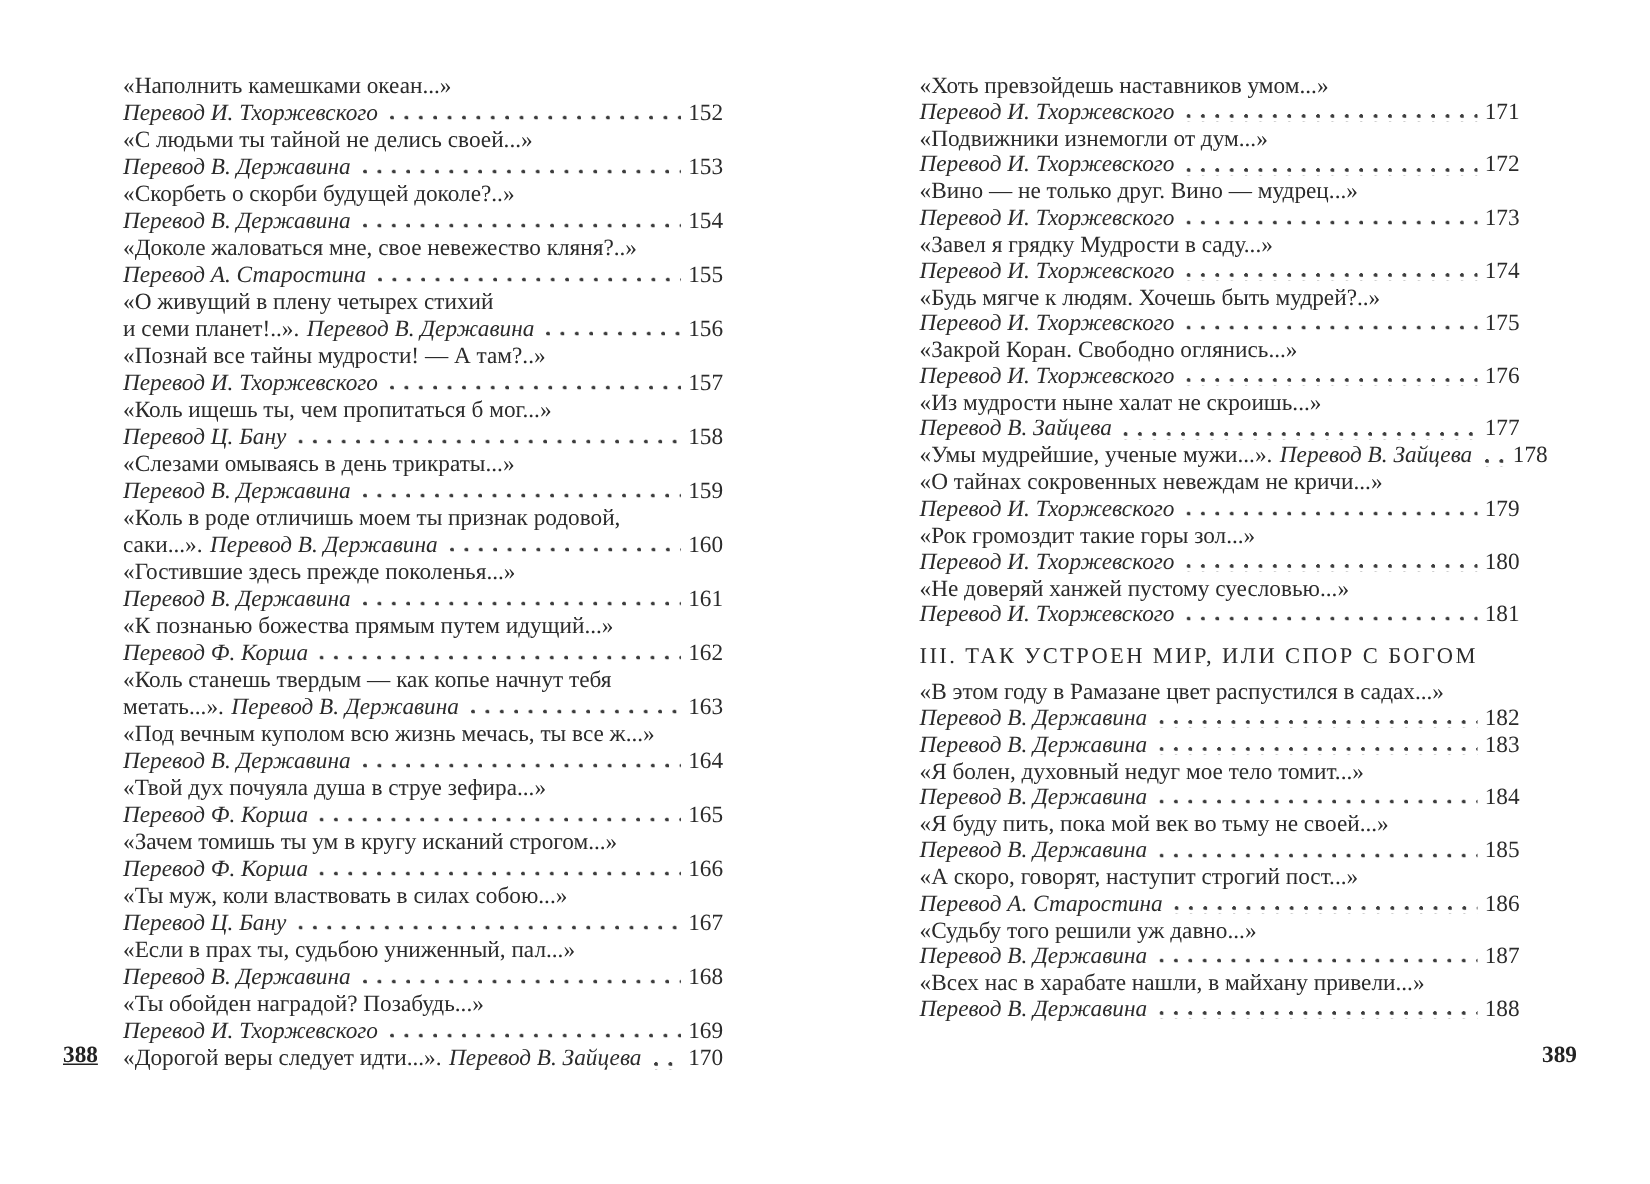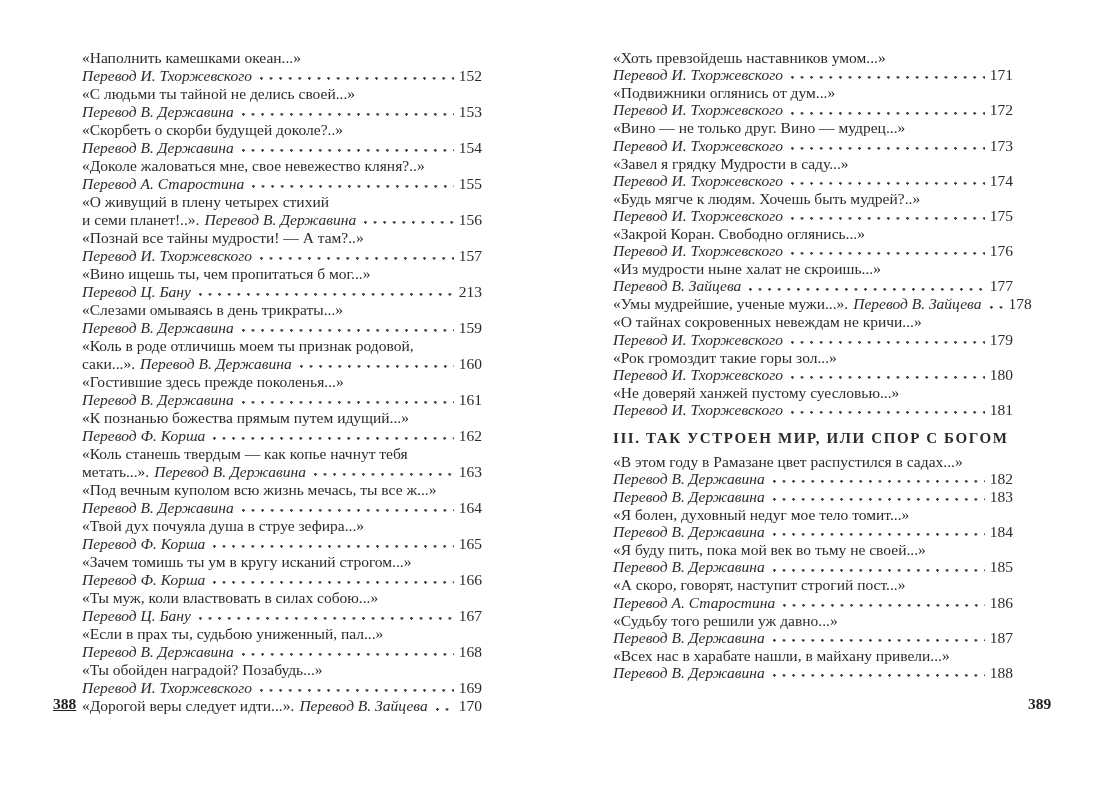--- a/index.html
+++ b/index.html
@@ -53,30 +53,29 @@
   }
   .pg { flex: 0 0 auto; }
 
   .section-heading {
     font-size: 15px;
     letter-spacing: 1.6px;
     line-height: 17.5px;
     margin: 12px 0 5px 0;
     white-space: nowrap;
     color: #2b2b2b;
-    font-weight: bold;
   }
   .folio {
     position: absolute;
     top: 695px;
     font-size: 15.5px;
     font-weight: bold;
     color: #222222;
   }
-  .folio-left  { left: 53px; text-decoration: underline; }
+  .folio-left  { left: 42px; text-decoration: underline; }
   .folio-right { left: 1028px; }
 </style>
 </head>
 <body>
 
 <div class="spread">
 
   <div class="folio folio-left">388</div>
 
   <div class="page-col col-left">
@@ -124,25 +123,25 @@
         </div>
         <div class="entry">
           <div class="t-line">«Познай все тайны мудрости! — А там?..»</div>
           <div class="p-line">
             <span class="tr">Перевод И. Тхоржевского</span>
             <span class="leader"></span>
             <span class="pg">157</span>
           </div>
         </div>
         <div class="entry">
-          <div class="t-line">«Вино ищешь ты, чем пропитаться б мог...»</div>
+          <div class="t-line">«Коль ищешь ты, чем пропитаться б мог...»</div>
           <div class="p-line">
             <span class="tr">Перевод Ц. Бану</span>
             <span class="leader"></span>
-            <span class="pg">213</span>
+            <span class="pg">158</span>
           </div>
         </div>
         <div class="entry">
           <div class="t-line">«Слезами омываясь в день трикраты...»</div>
           <div class="p-line">
             <span class="tr">Перевод В. Державина</span>
             <span class="leader"></span>
             <span class="pg">159</span>
           </div>
         </div>
@@ -243,21 +242,21 @@
     <div id="right-list-before">
         <div class="entry">
           <div class="t-line">«Хоть превзойдешь наставников умом...»</div>
           <div class="p-line">
             <span class="tr">Перевод И. Тхоржевского</span>
             <span class="leader"></span>
             <span class="pg">171</span>
           </div>
         </div>
         <div class="entry">
-          <div class="t-line">«Подвижники оглянись от дум...»</div>
+          <div class="t-line">«Подвижники изнемогли от дум...»</div>
           <div class="p-line">
             <span class="tr">Перевод И. Тхоржевского</span>
             <span class="leader"></span>
             <span class="pg">172</span>
           </div>
         </div>
         <div class="entry">
           <div class="t-line">«Вино — не только друг. Вино — мудрец...»</div>
           <div class="p-line">
             <span class="tr">Перевод И. Тхоржевского</span>

